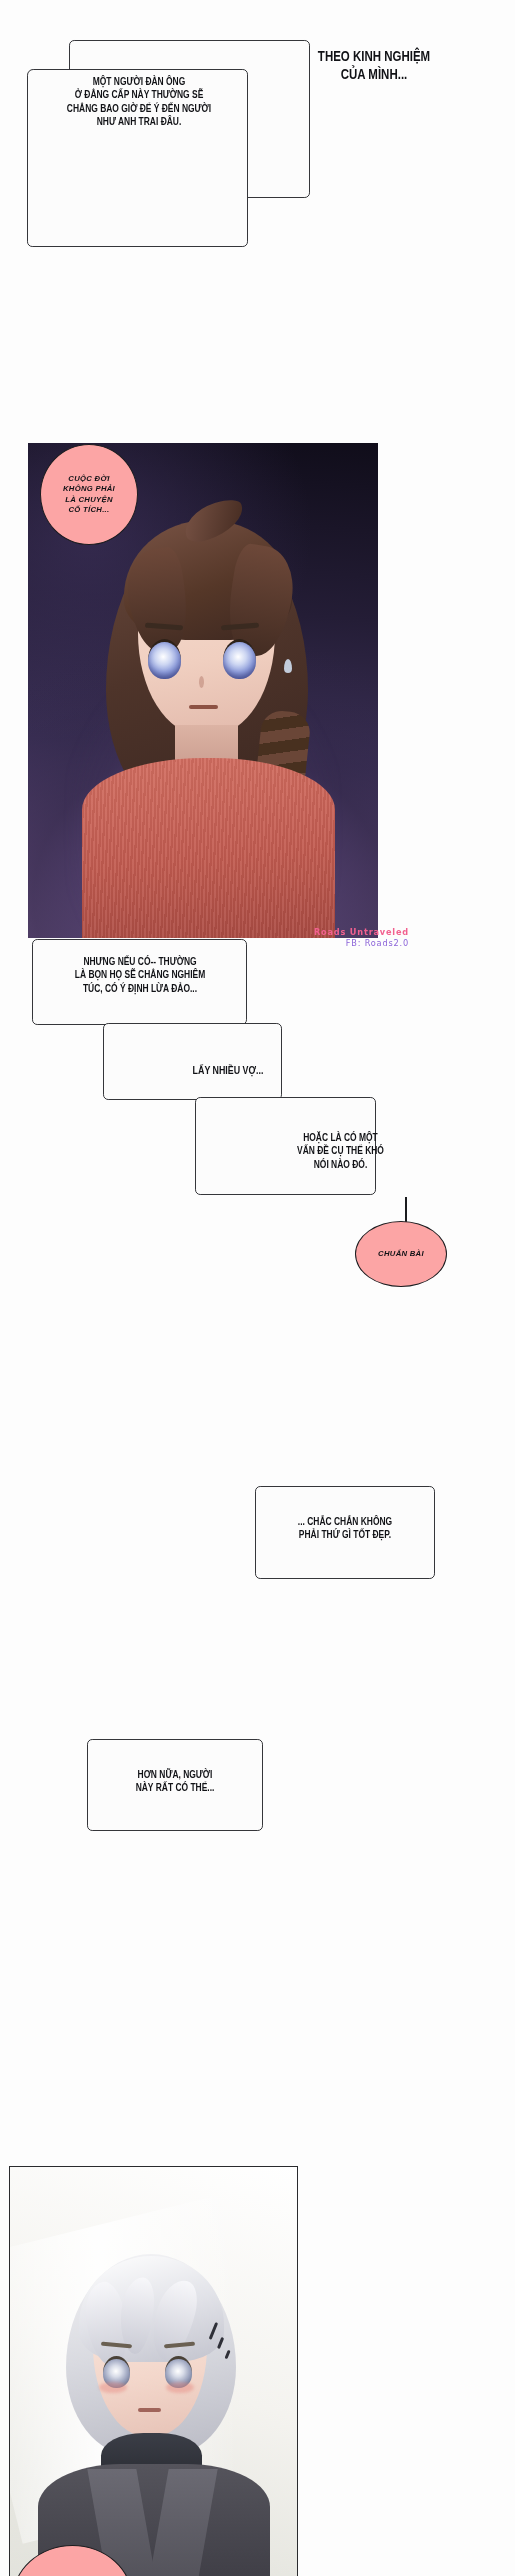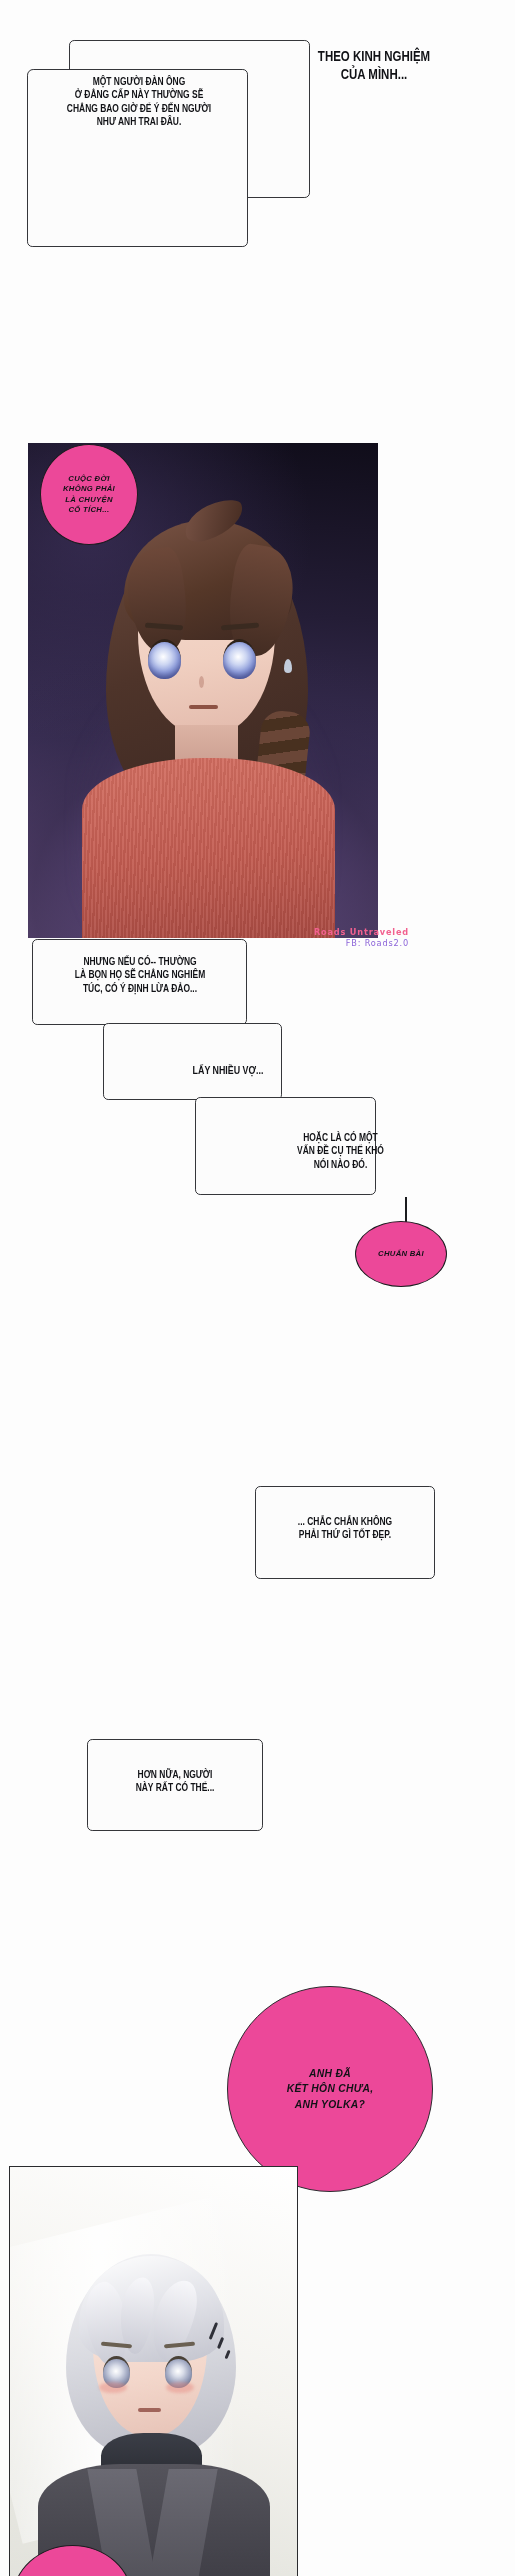--- a/index.html
+++ b/index.html
@@ -38,21 +38,21 @@
     line-height:1.30;
     transform:scaleX(0.82);
     transform-origin:center center;
     white-space:pre-line;
   }
 
   
   .balloon{
     position:absolute;
     box-sizing:border-box;
-    background:#ec4899;
+    background:#fca5a5;
     border:1.5px solid #1b1c1f;
     border-radius:50%;
     display:flex;
     align-items:center;
     justify-content:center;
   }
   .btext{
     font-family:"Liberation Sans", sans-serif;
     font-weight:bold;
     font-style:italic;
@@ -368,25 +368,20 @@
   </div>
 
   <div class="nbox" style="left:255px; top:1486px; width:180px; height:93px;"></div>
   <div class="ftext" style="left:265px; top:1515px; width:160px; font-size:10.3px;">... CHẮC CHẮN KHÔNG
 PHẢI THỨ GÌ TỐT ĐẸP.</div>
 
   <div class="nbox" style="left:87px; top:1739px; width:176px; height:92px;"></div>
   <div class="ftext" style="left:97px; top:1768px; width:156px; font-size:10.3px;">HƠN NỮA, NGƯỜI
 NÀY RẤT CÓ THỂ...</div>
 
-  <div class="balloon" style="left:227px; top:1986px; width:206px; height:206px; border-width:1.5px; border-color:#2b2b2f;">
-    <div class="btext" style="font-size:10.3px; line-height:1.5;">ANH ĐÃ
-KẾT HÔN CHƯA,
-ANH YOLKA?</div>
-  </div>
 
   <div class="panel2">
     <div class="p2-bg"></div>
     <div class="p2-streak"></div>
 
     <div class="b2-hair-back"></div>
     <div class="b2-face"></div>
     <div class="b2-bang"></div>
     <div class="b2-lock a"></div>
     <div class="b2-lock b"></div>

